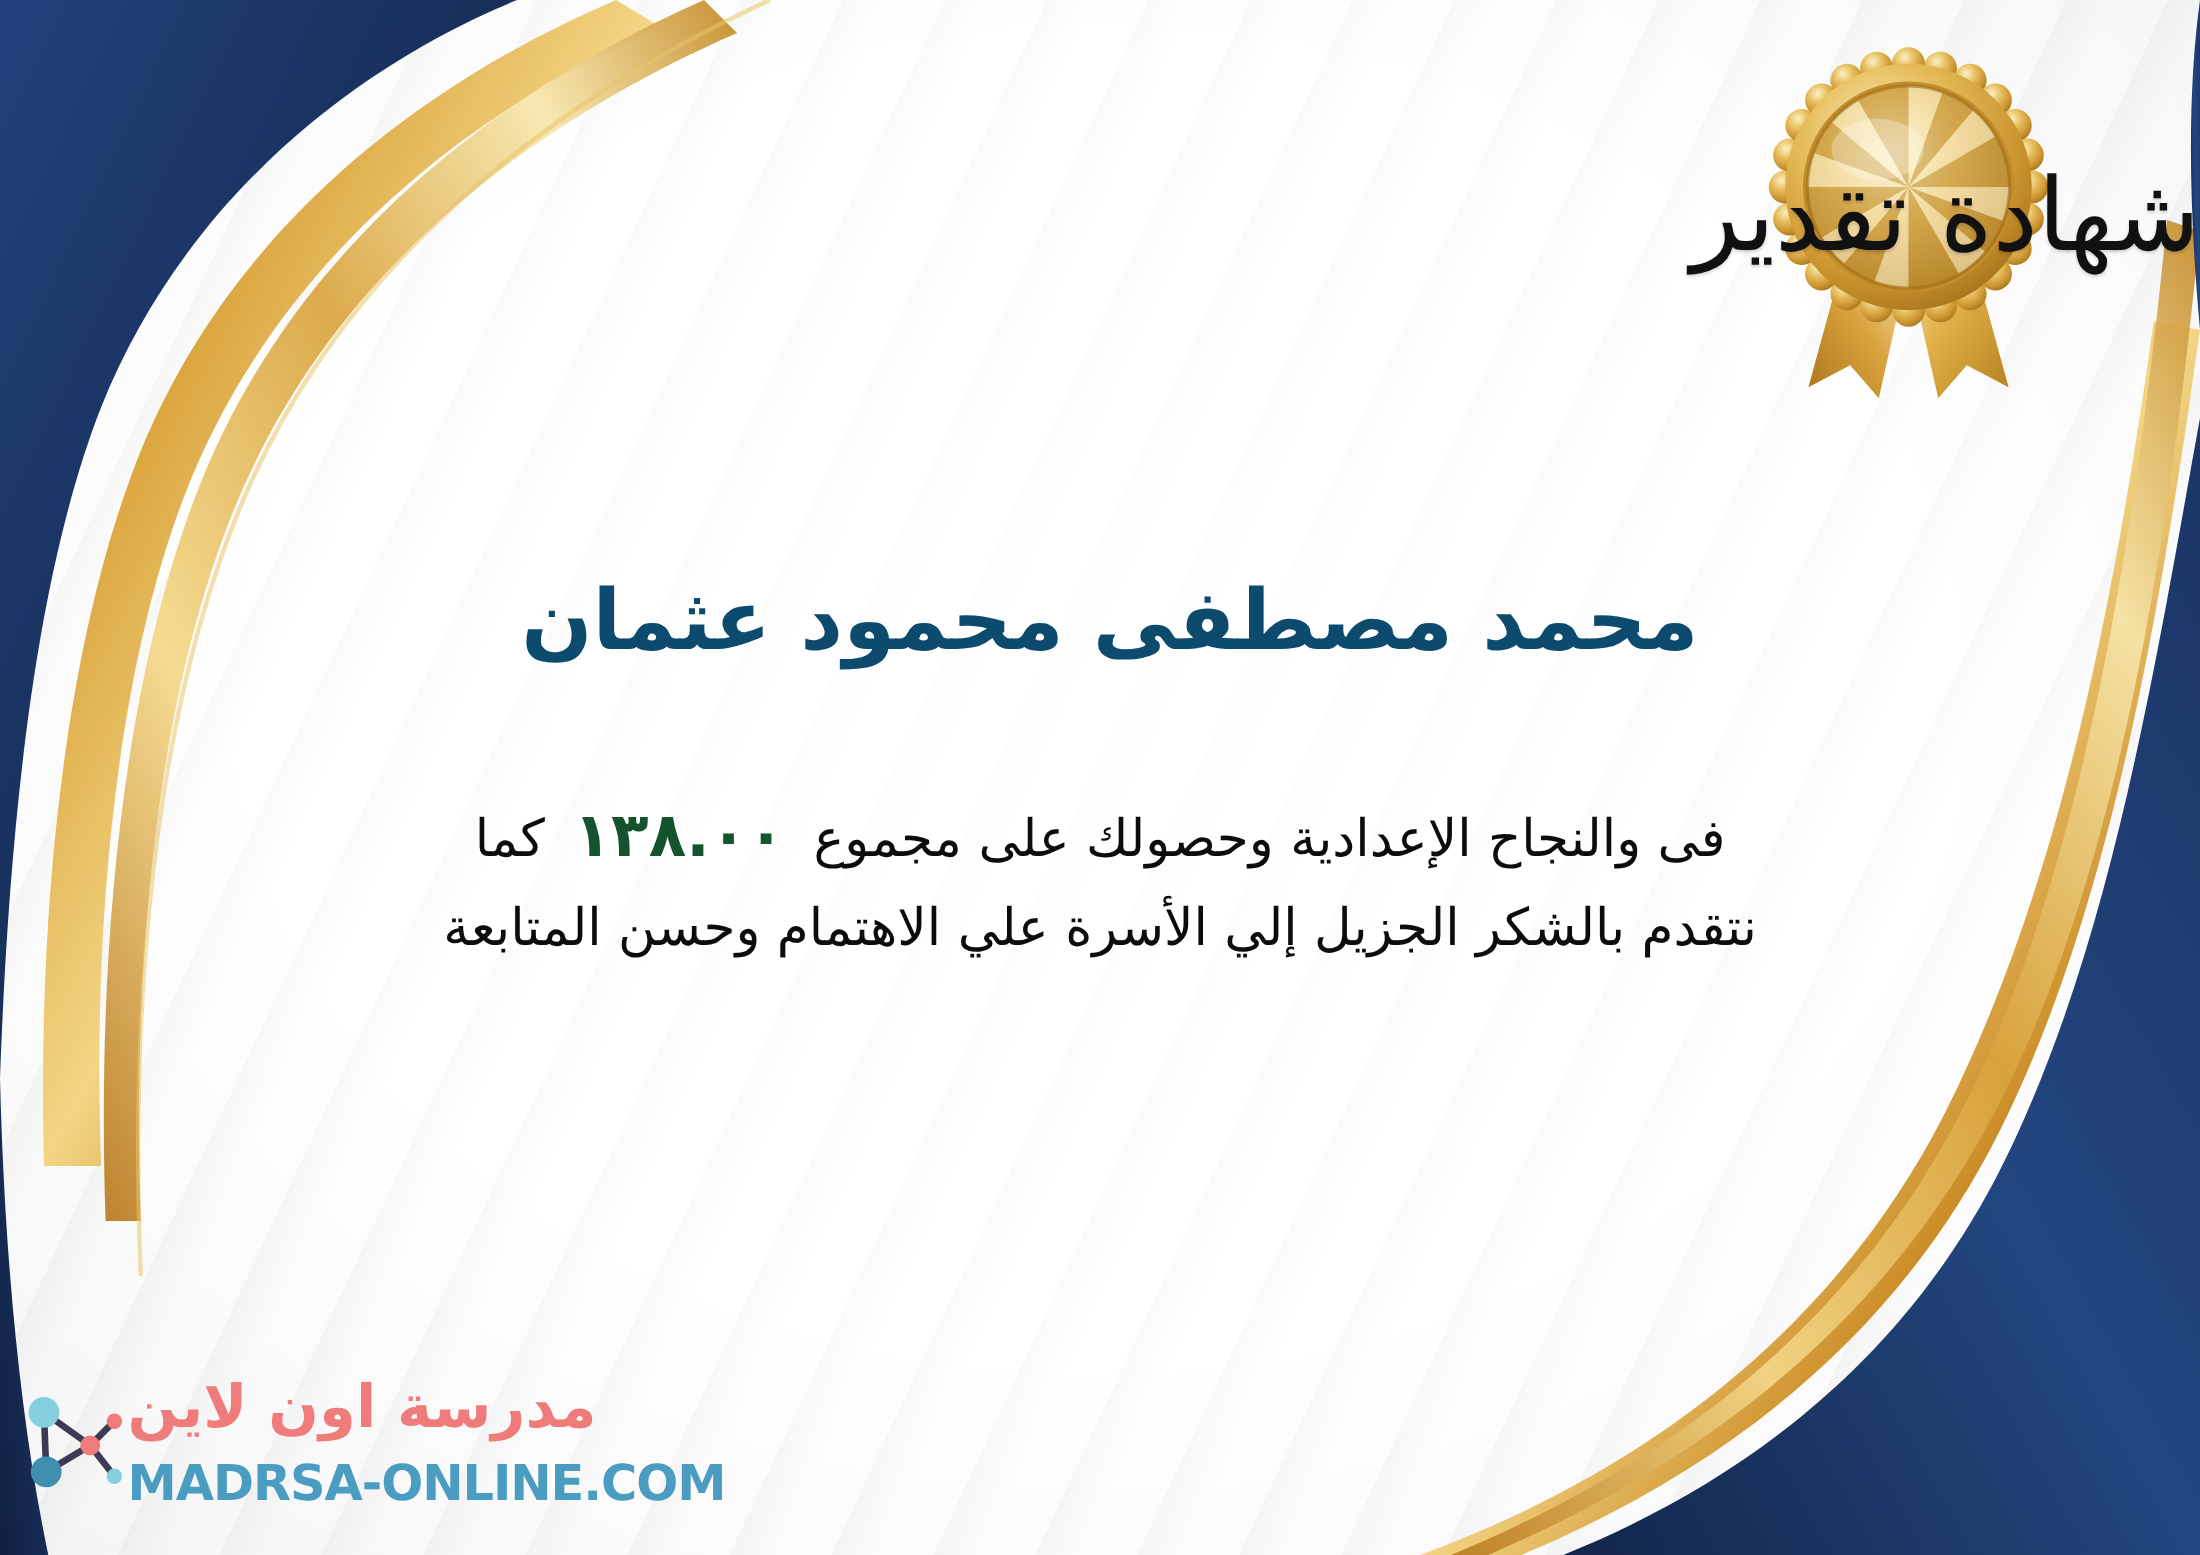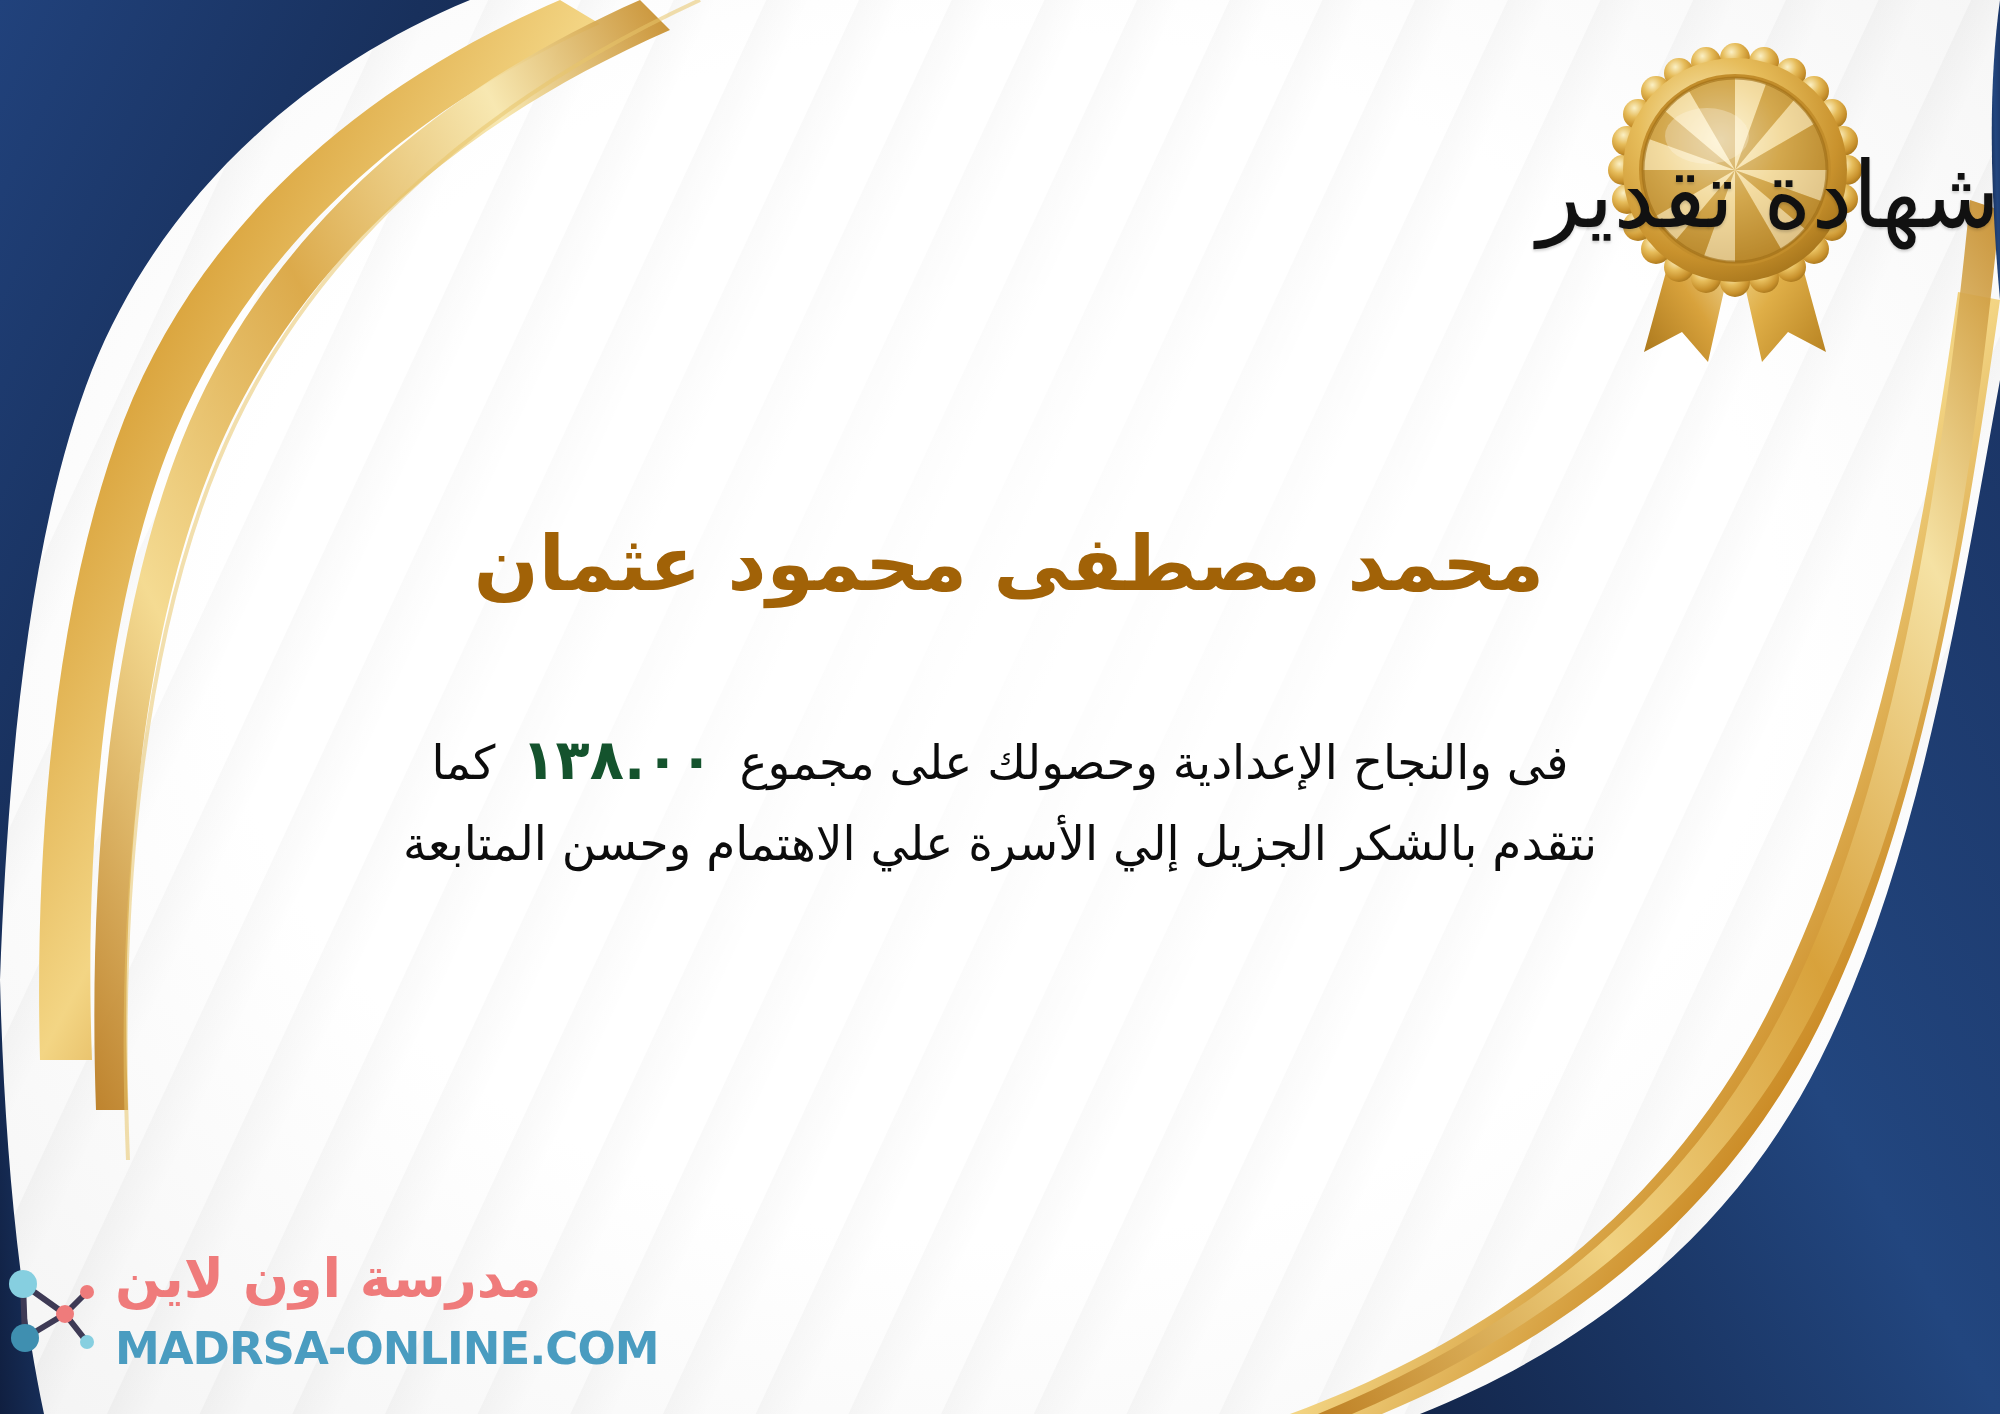--- a/index.html
+++ b/index.html
@@ -57,21 +57,21 @@
     line-height:1.05;
     text-shadow:0 2px 3px rgba(0,0,0,0.18);
   }
 
   .student-name{
     position:absolute;
     left:18px;right:0;top:520px;
     text-align:center;
     font-size:76px;
     font-weight:700;
-    color:#a16207;
+    color:#0c4a6e;
     direction:rtl;
     line-height:1.15;
   }
 
   .body-block{
     position:absolute;
     left:40px;right:40px;top:715px;
     text-align:center;
     direction:rtl;
     color:#0c0c0c;
@@ -96,23 +96,23 @@
     text-align:center;
     direction:rtl;
     font-size:47px;
     color:#0c0c0c;
     white-space:nowrap;
   }
 
   
   .logo{
     position:absolute;
-    left:3px;bottom:28px;
+    left:20px;bottom:28px;
     width:460px;height:150px;
-    display:flex;flex-direction:row-reverse;align-items:center;gap:20px;
+    display:flex;flex-direction:row-reverse;align-items:center;gap:4px;
   }
   .logo-mark{width:92px;height:98px;flex:0 0 auto;}
   .logo-text{display:flex;flex-direction:column;align-items:flex-end;line-height:1;}
   .logo-ar{
     direction:rtl;
     font-size:54px;
     font-weight:700;
     color:#ef7b7b;
     letter-spacing:-1px;
     white-space:nowrap;

